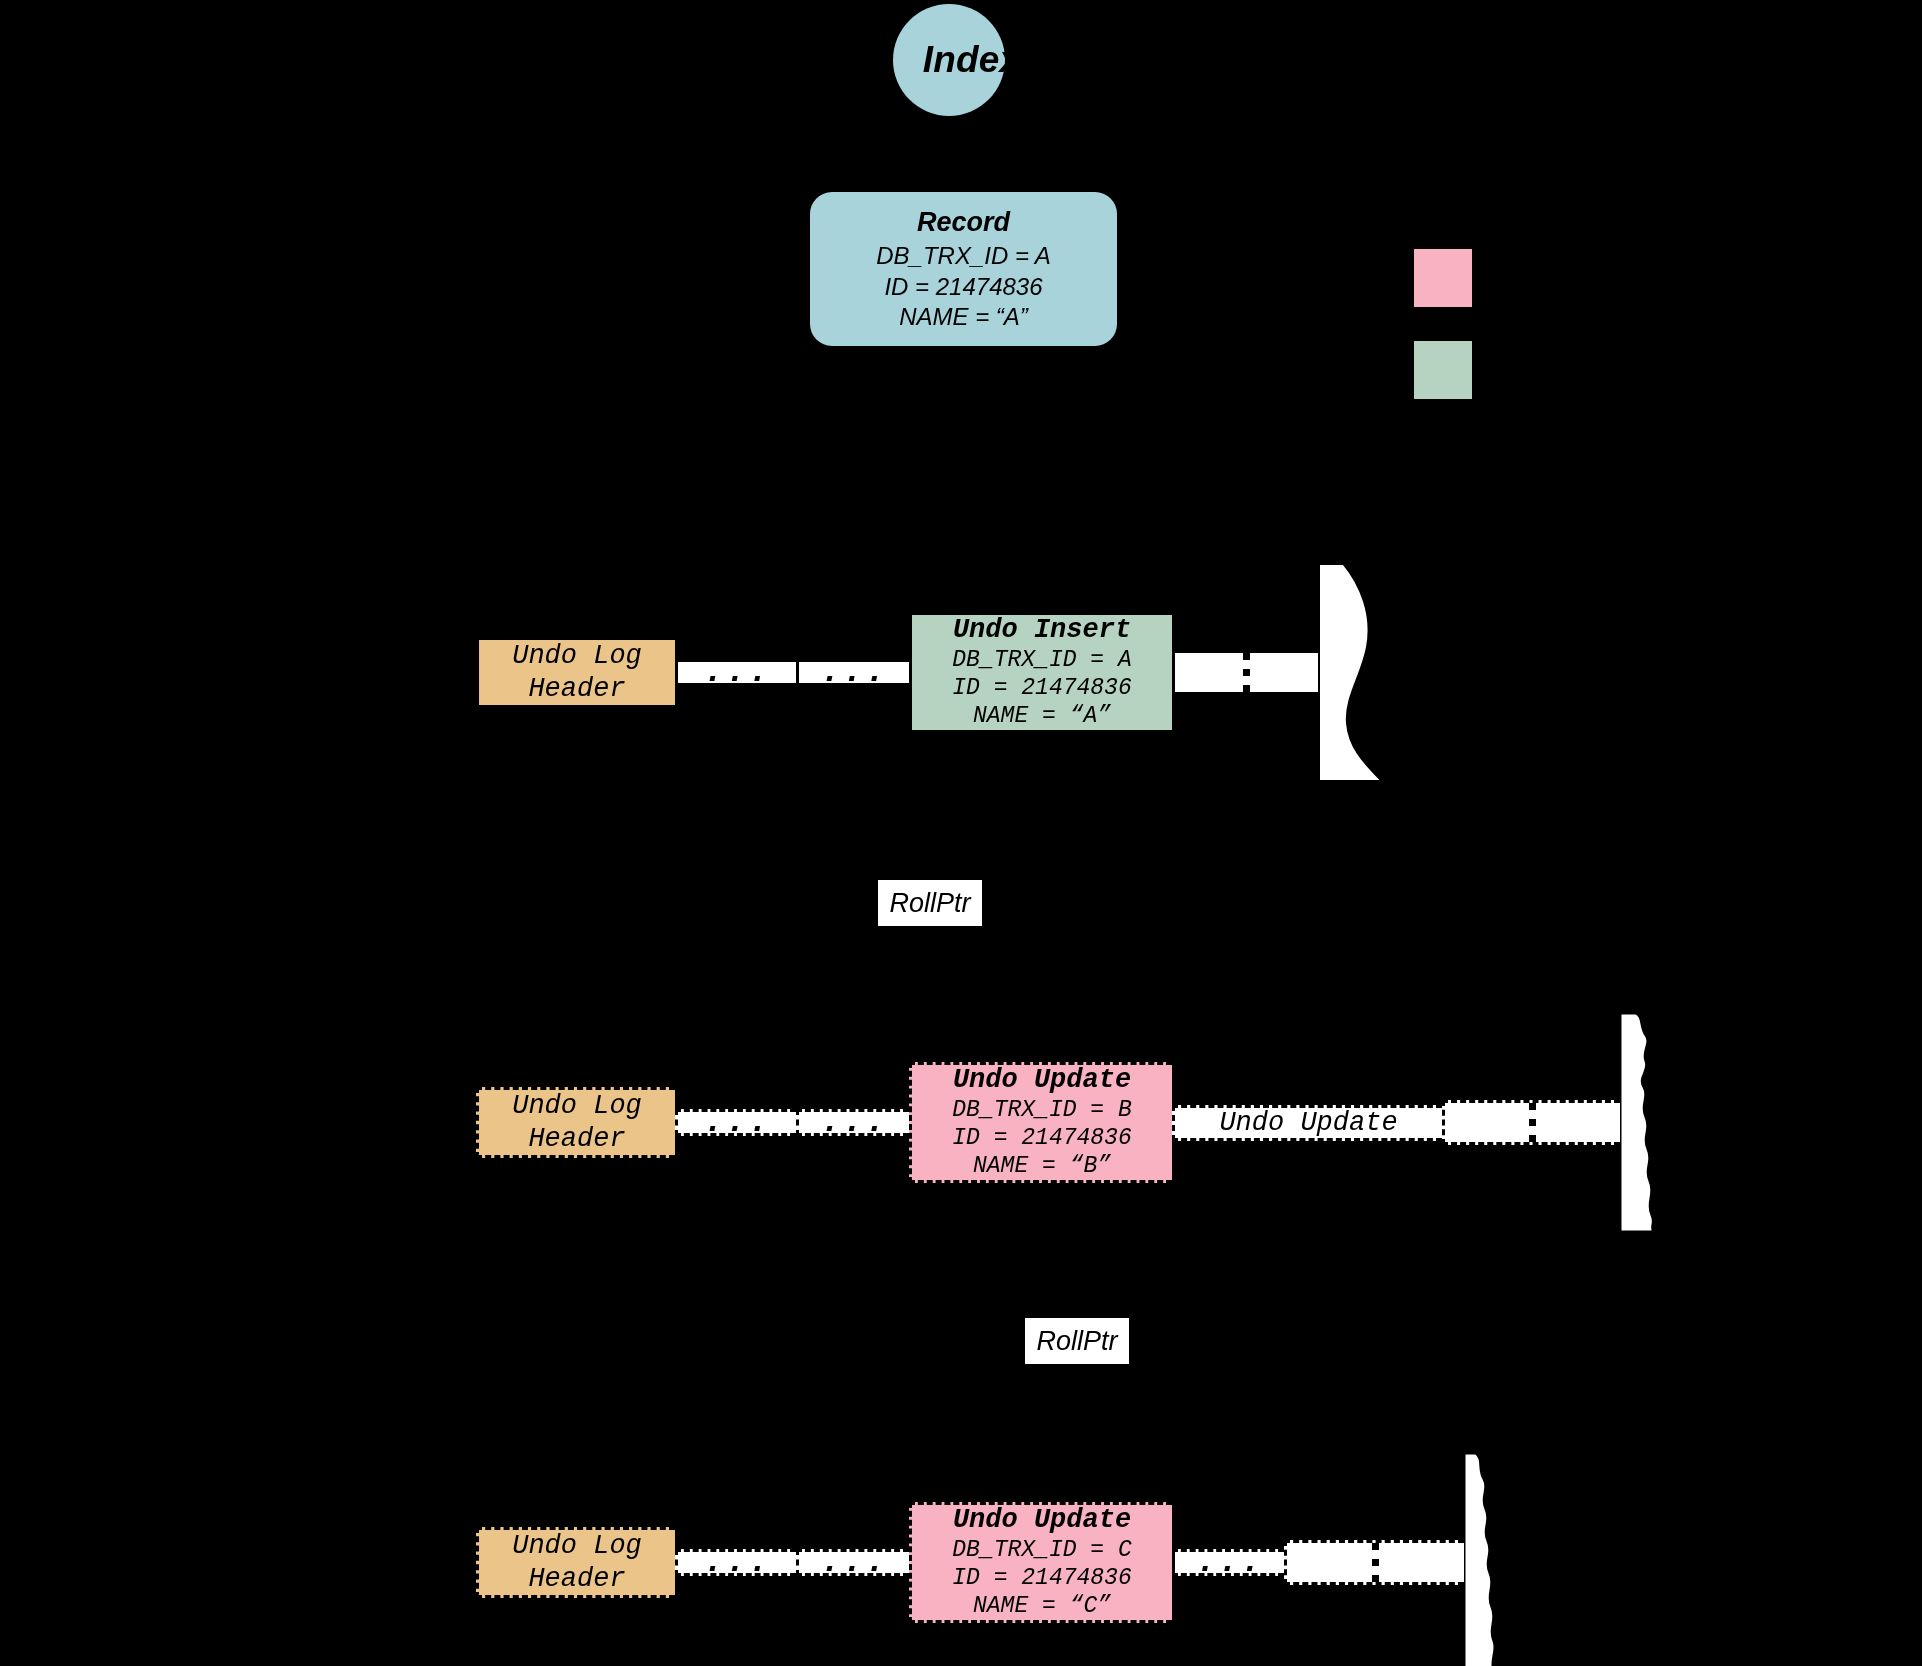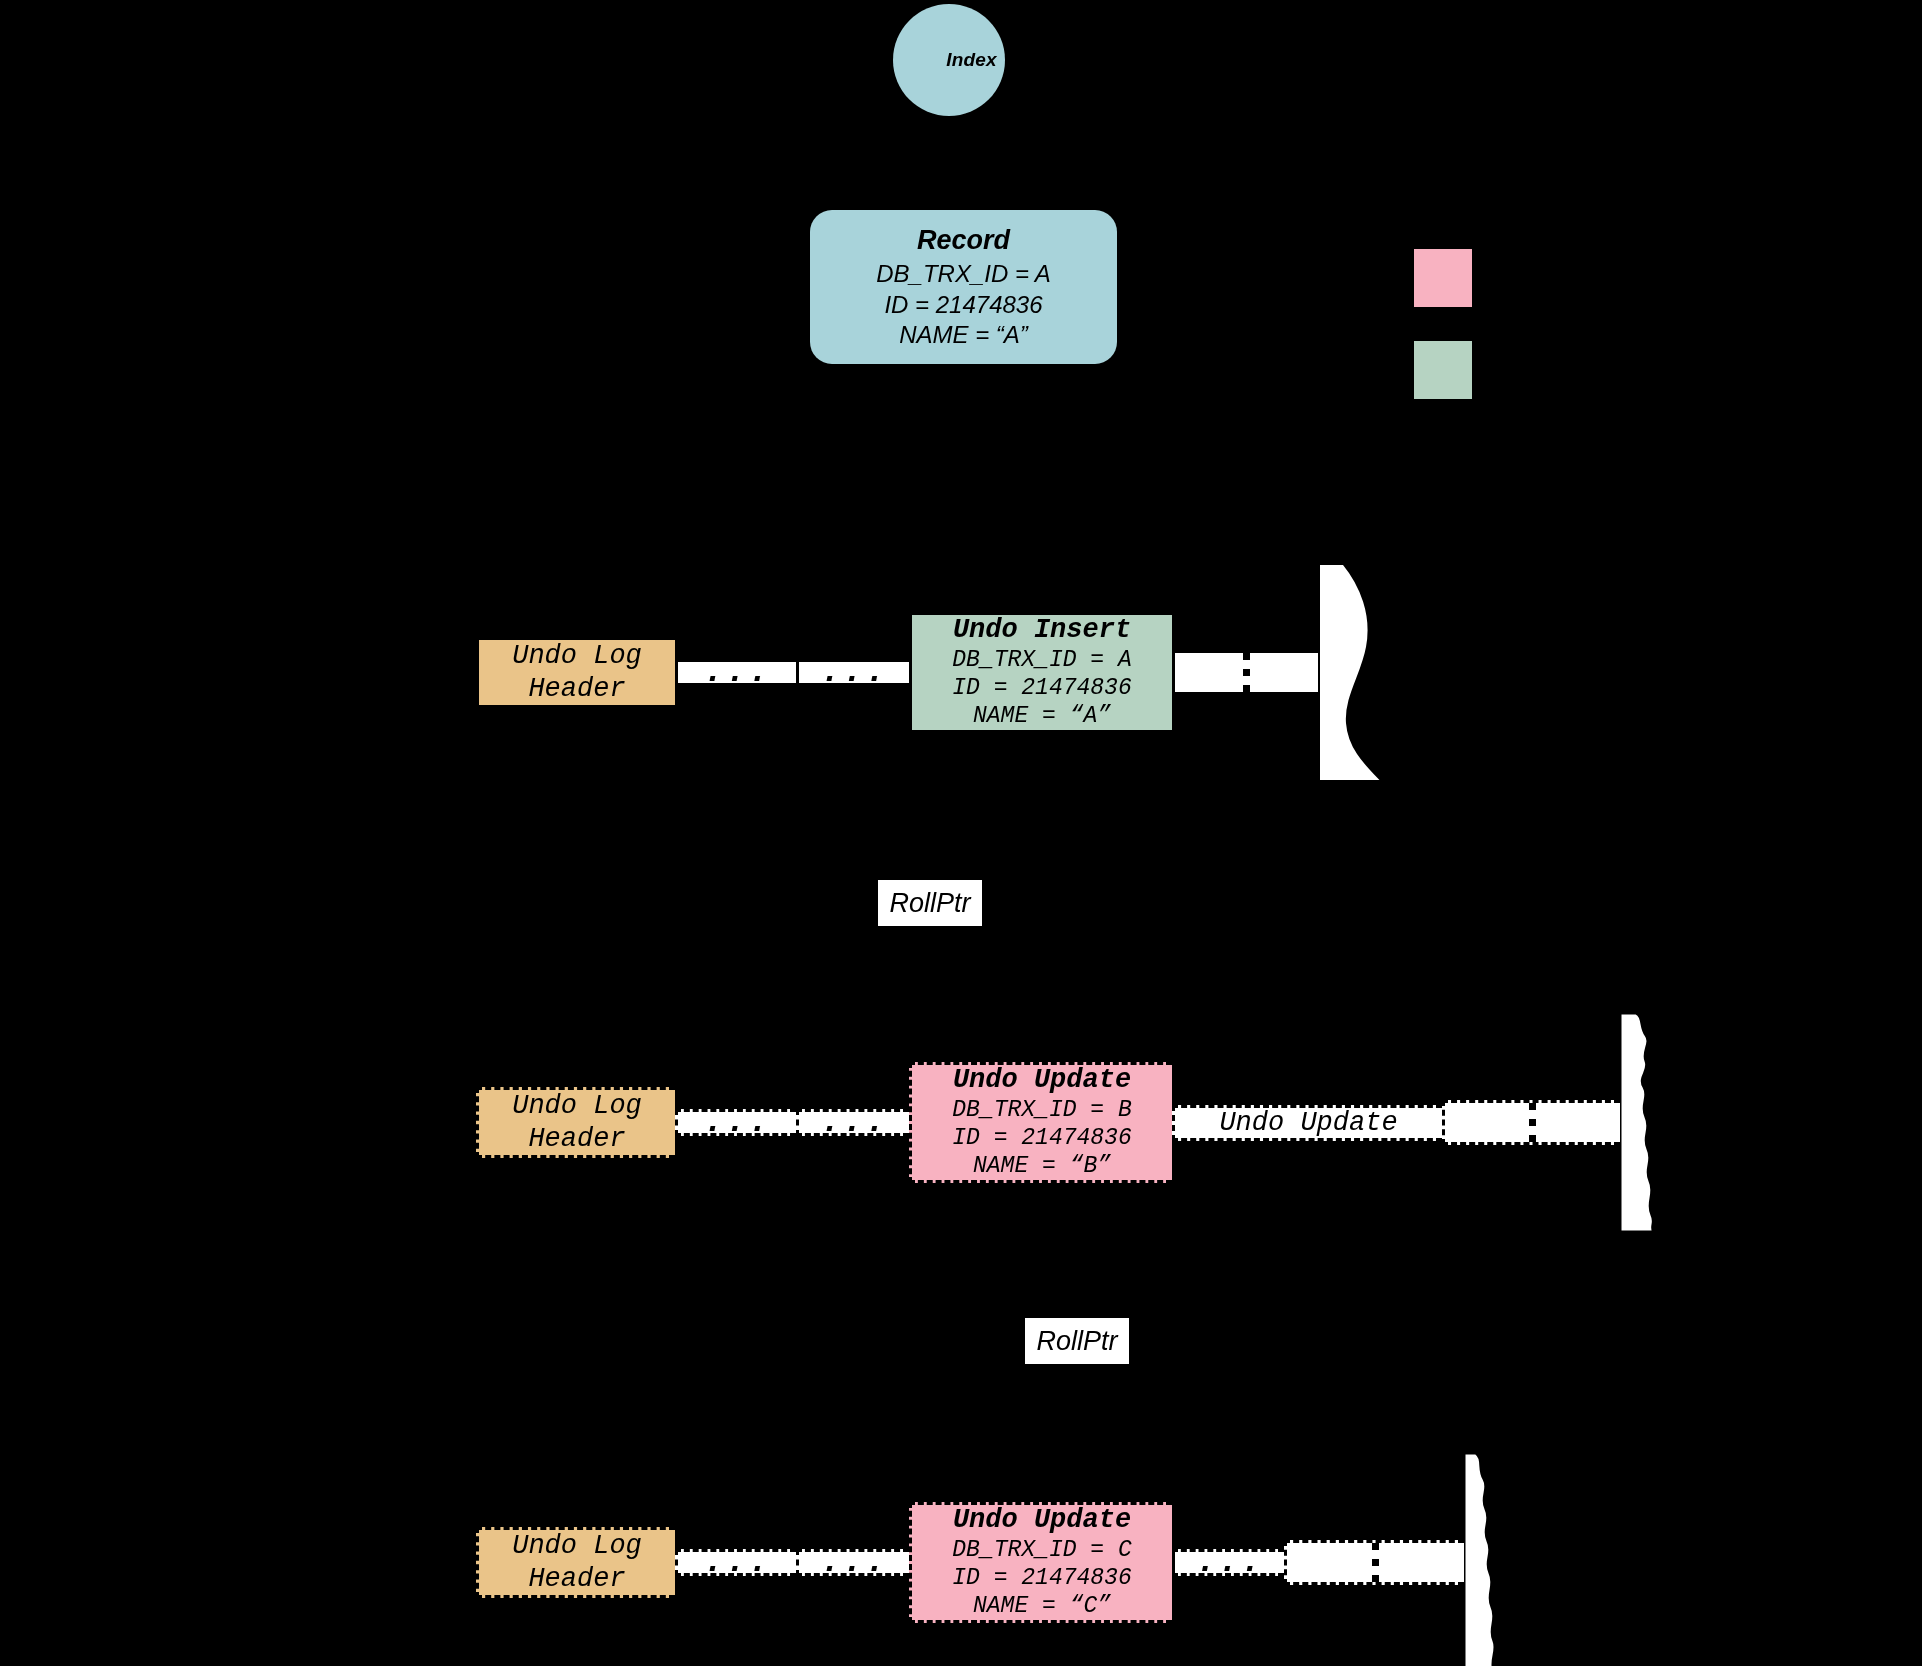--- a/index.html
+++ b/index.html
@@ -10,26 +10,26 @@
   }
   .stage{position:absolute;left:0;top:0;width:1922px;height:1666px;}
 
   
   #index-node{
     position:absolute;left:893px;top:4px;width:112px;height:112px;
     border-radius:50%;background:var(--blue,#a8d3da);
     display:flex;align-items:center;justify-content:center;
   }
   #index-node .lbl{
-    font-style:italic;font-weight:bold;font-size:19px;letter-spacing:.2px;margin-left:45px;
+    font-style:italic;font-weight:bold;font-size:37px;letter-spacing:.2px;margin-left:45px;
   }
 
   
   #record-box{
-    position:absolute;left:810px;top:210px;width:307px;height:154px;
+    position:absolute;left:810px;top:192px;width:307px;height:154px;
     border-radius:22px;background:#a8d3da;
     display:flex;flex-direction:column;align-items:center;justify-content:center;
     padding-top:2px;box-sizing:border-box;
   }
   #record-box .title{
     font-style:italic;font-weight:bold;font-size:27px;margin-bottom:3px;
   }
   #record-box .ln{font-style:italic;font-size:24px;line-height:1.27;white-space:nowrap;}
 
   

